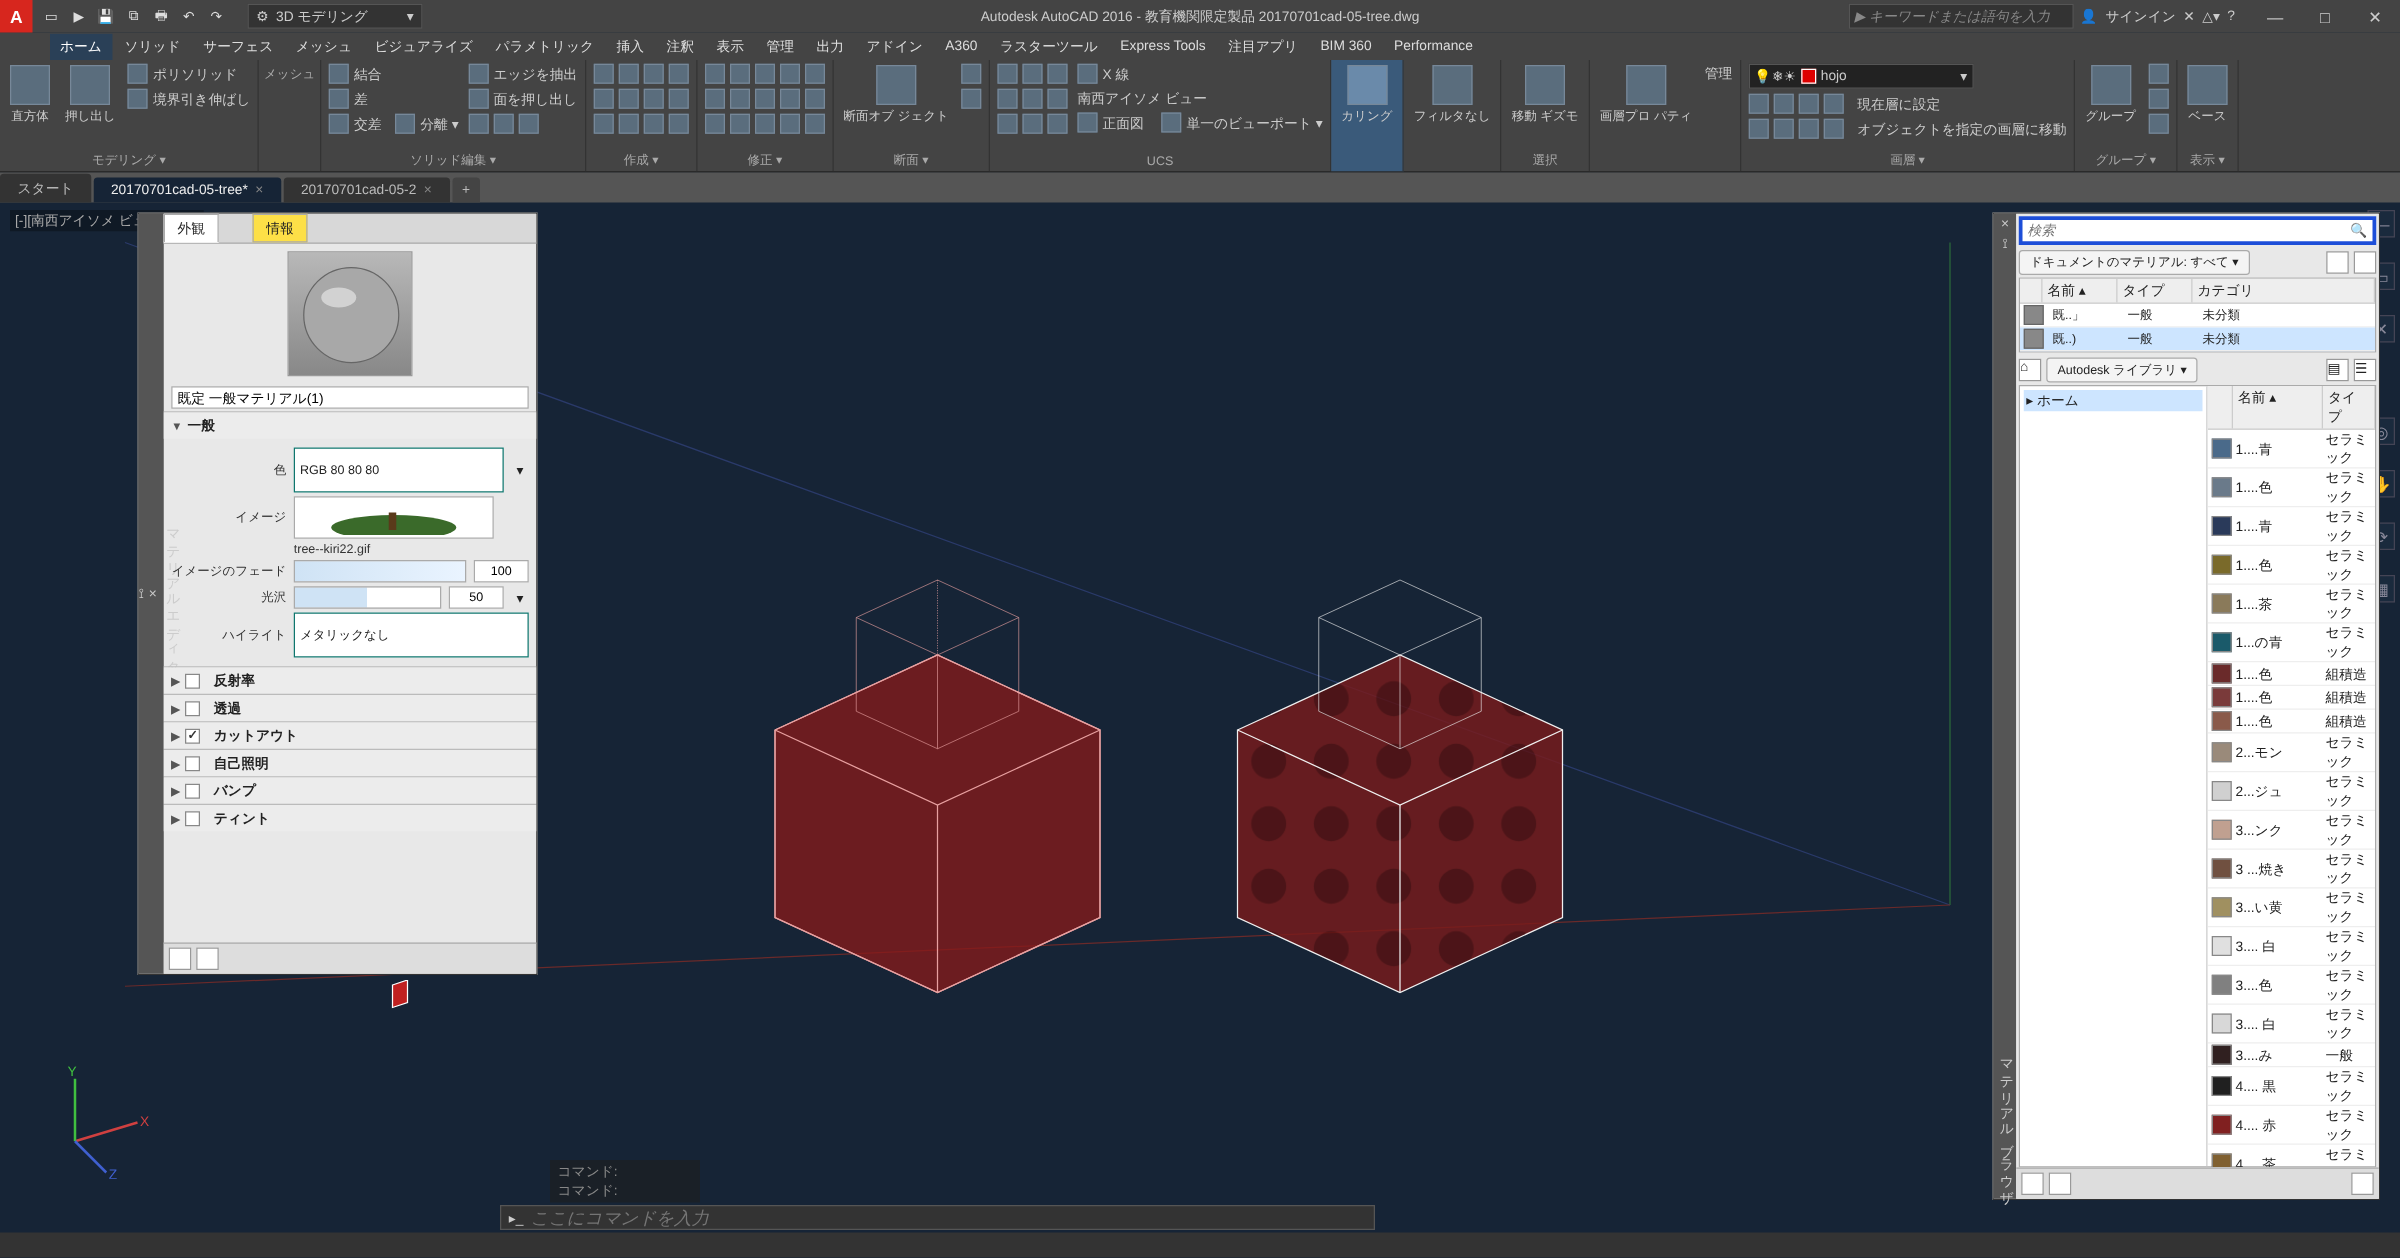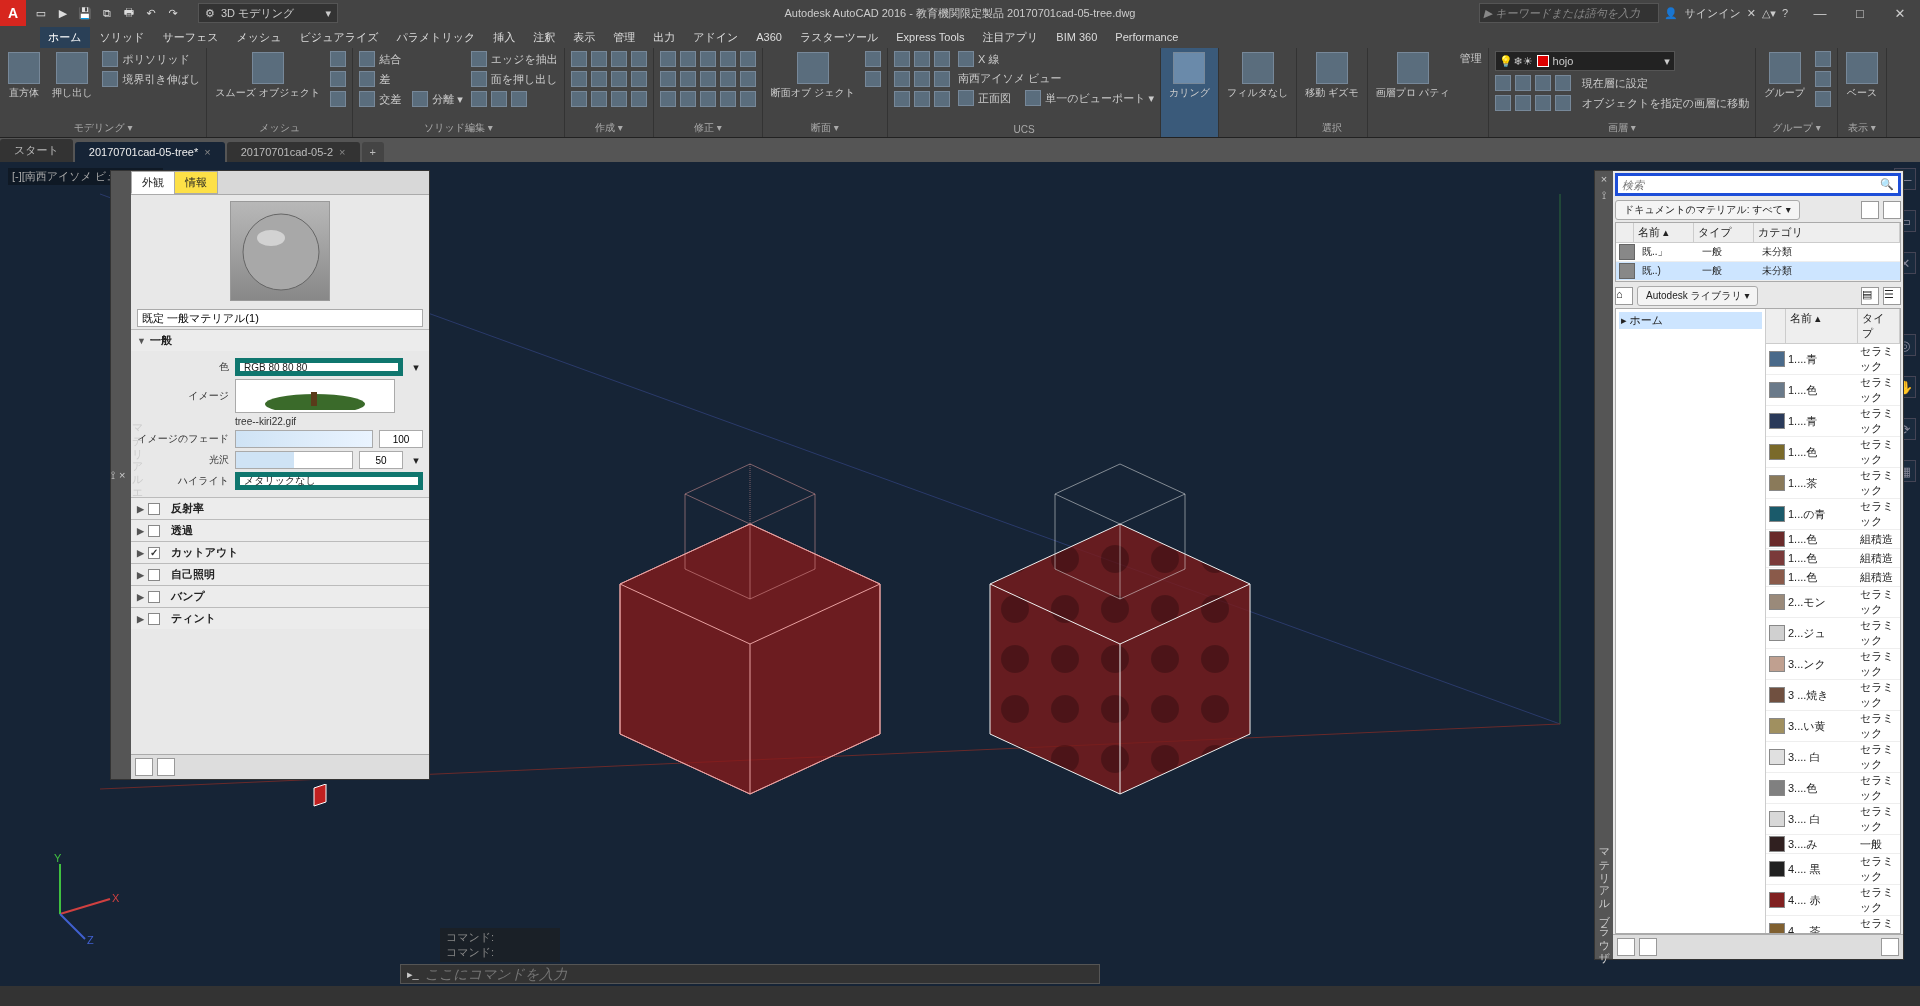--- a/index.html
+++ b/index.html
@@ -40,34 +40,34 @@
 .vp-icon { width:22px; height:22px; border:1px solid #445; background:#1a2a3d; color:#889; display:flex; align-items:center; justify-content:center; font-size:13px; }
 svg.cubes { position:absolute; left:0; top:0; }
 .ucs { position:absolute; left:30px; bottom:40px; font-size:11px; }
 .cmdhistory { position:absolute; left:440px; bottom:24px; color:#888; font-size:11px; background:rgba(30,30,30,0.6); padding:2px 6px; min-width:120px; }
 .cmdline { position:absolute; left:400px; bottom:2px; width:700px; height:20px; background:#333; border:1px solid #555; display:flex; align-items:center; padding:0 6px; gap:6px; }
 .cmdline input { flex:1; background:transparent; border:none; color:#888; font-style:italic; outline:none; font-size:14px; }
 .panel { position:absolute; background:#e8e8e8; color:#222; border:1px solid #333; }
 .panel-left { top:170px; left:110px; width:320px; height:610px; display:flex; }
 .panel-left .rail { width:20px; background:#555; display:flex; flex-direction:column; align-items:center; justify-content:flex-end; color:#ccc; writing-mode:vertical-rl; padding:4px 0; gap:4px; }
 .panel-body { flex:1; display:flex; flex-direction:column; }
-.ptabs { display:flex; background:#d8d8d8; border-bottom:1px solid #aaa; }
+.ptabs { display:flex; background:#d8d8d8; border-bottom:1px solid #aaa;gap:28px; }
 .ptab { padding:3px 10px; border:1px solid #aaa; background:#fde047; margin-right:-1px; }
 .ptab.active { background:#fff; border-bottom:1px solid #fff; }
 .preview { display:flex; justify-content:center; padding:6px; }
 .preview .thumb { width:100px; height:100px; background:linear-gradient(#b8b8b8,#888); border:1px solid #999; position:relative; }
 .mat-name { margin:2px 6px; border:1px solid #aaa; padding:2px 4px; background:#fff; font-size:11px; }
 .section { border-top:1px solid #bbb; }
 .sec-head { display:flex; align-items:center; gap:4px; padding:3px 6px; background:#ececec; font-weight:bold; }
 .sec-head.collapsed::before { content:"▶"; font-size:9px; color:#555; }
 .sec-head.open::before { content:"▼"; font-size:9px; color:#555; }
 .sec-body { padding:4px 6px; }
 .prop-row { display:flex; align-items:center; gap:6px; margin:3px 0; }
 .prop-row .lbl { width:92px; text-align:right; color:#333; font-size:10px; }
-.prop-row .val { flex:1; border:5px solid #0f766e; background:#fff; padding:1px 4px; font-size:10px; height:18px; display:flex; align-items:center; }
+.prop-row .val { flex:1; border:1px solid #0f766e; background:#fff; padding:1px 4px; font-size:10px; height:36px; display:flex; align-items:center; }
 .prop-row .num { width:44px; border:1px solid #aaa; background:#fff; padding:1px 4px; font-size:10px; text-align:center; height:18px; }
 .slider { flex:1; height:18px; border:1px solid #aaa; background:linear-gradient(to right,#cfe3f5,#eaf4ff); position:relative; }
 .img-thumb { width:160px; height:34px; border:1px solid #aaa; background:#fff; display:flex; align-items:center; justify-content:center; }
 .panel-bottom-bar { margin-top:auto; background:#ddd; border-top:1px solid #aaa; padding:3px 4px; display:flex; gap:4px; }
 .pb-ic { width:18px; height:18px; border:1px solid #999; background:#fff; }
 .panel-right { top:170px; right:16px; width:310px; height:790px; display:flex; }
 .panel-right .rail { width:18px; background:#555; display:flex; flex-direction:column; align-items:center; color:#ccc; padding:2px 0; gap:4px; }
 .pr-body { flex:1; display:flex; flex-direction:column; background:#e8e8e8; }
 .pr-search { margin:2px; border:3px solid #1d4ed8; background:#fff; padding:2px 4px; display:flex; }
 .pr-search input { flex:1; border:none; outline:none; font-style:italic; color:#666; font-size:11px; }
@@ -170,38 +170,20 @@
           </div>
         <div class="rb-sm">
             <div class="ic"></div>
             <span>境界引き伸ばし</span>
           </div>
       </div>
     </div>
       <div class="title">モデリング ▾</div>
   </div>
   <div class="ribbon-panel">
-    <div class="body">
-        <div class="rb-btn-lg">
-          <div class="ic"></div>
-          <div class="lbl">スムーズ
-オブジェクト</div>
-        </div>
-    <div class="rb-sm-col">
-          <div class="rb-sm">
-            <div class="ic"></div>
-          </div>
-          <div class="rb-sm">
-            <div class="ic"></div>
-          </div>
-          <div class="rb-sm">
-            <div class="ic"></div>
-          </div>
-        </div>
-      </div>
     <div class="title">メッシュ</div>
   </div>
   <div class="ribbon-panel">
     <div class="body">
       <div class="rb-sm-col">
         <div class="rb-sm">
             <div class="ic"></div>
             <span>結合</span>
           </div>
         <div class="rb-sm">

